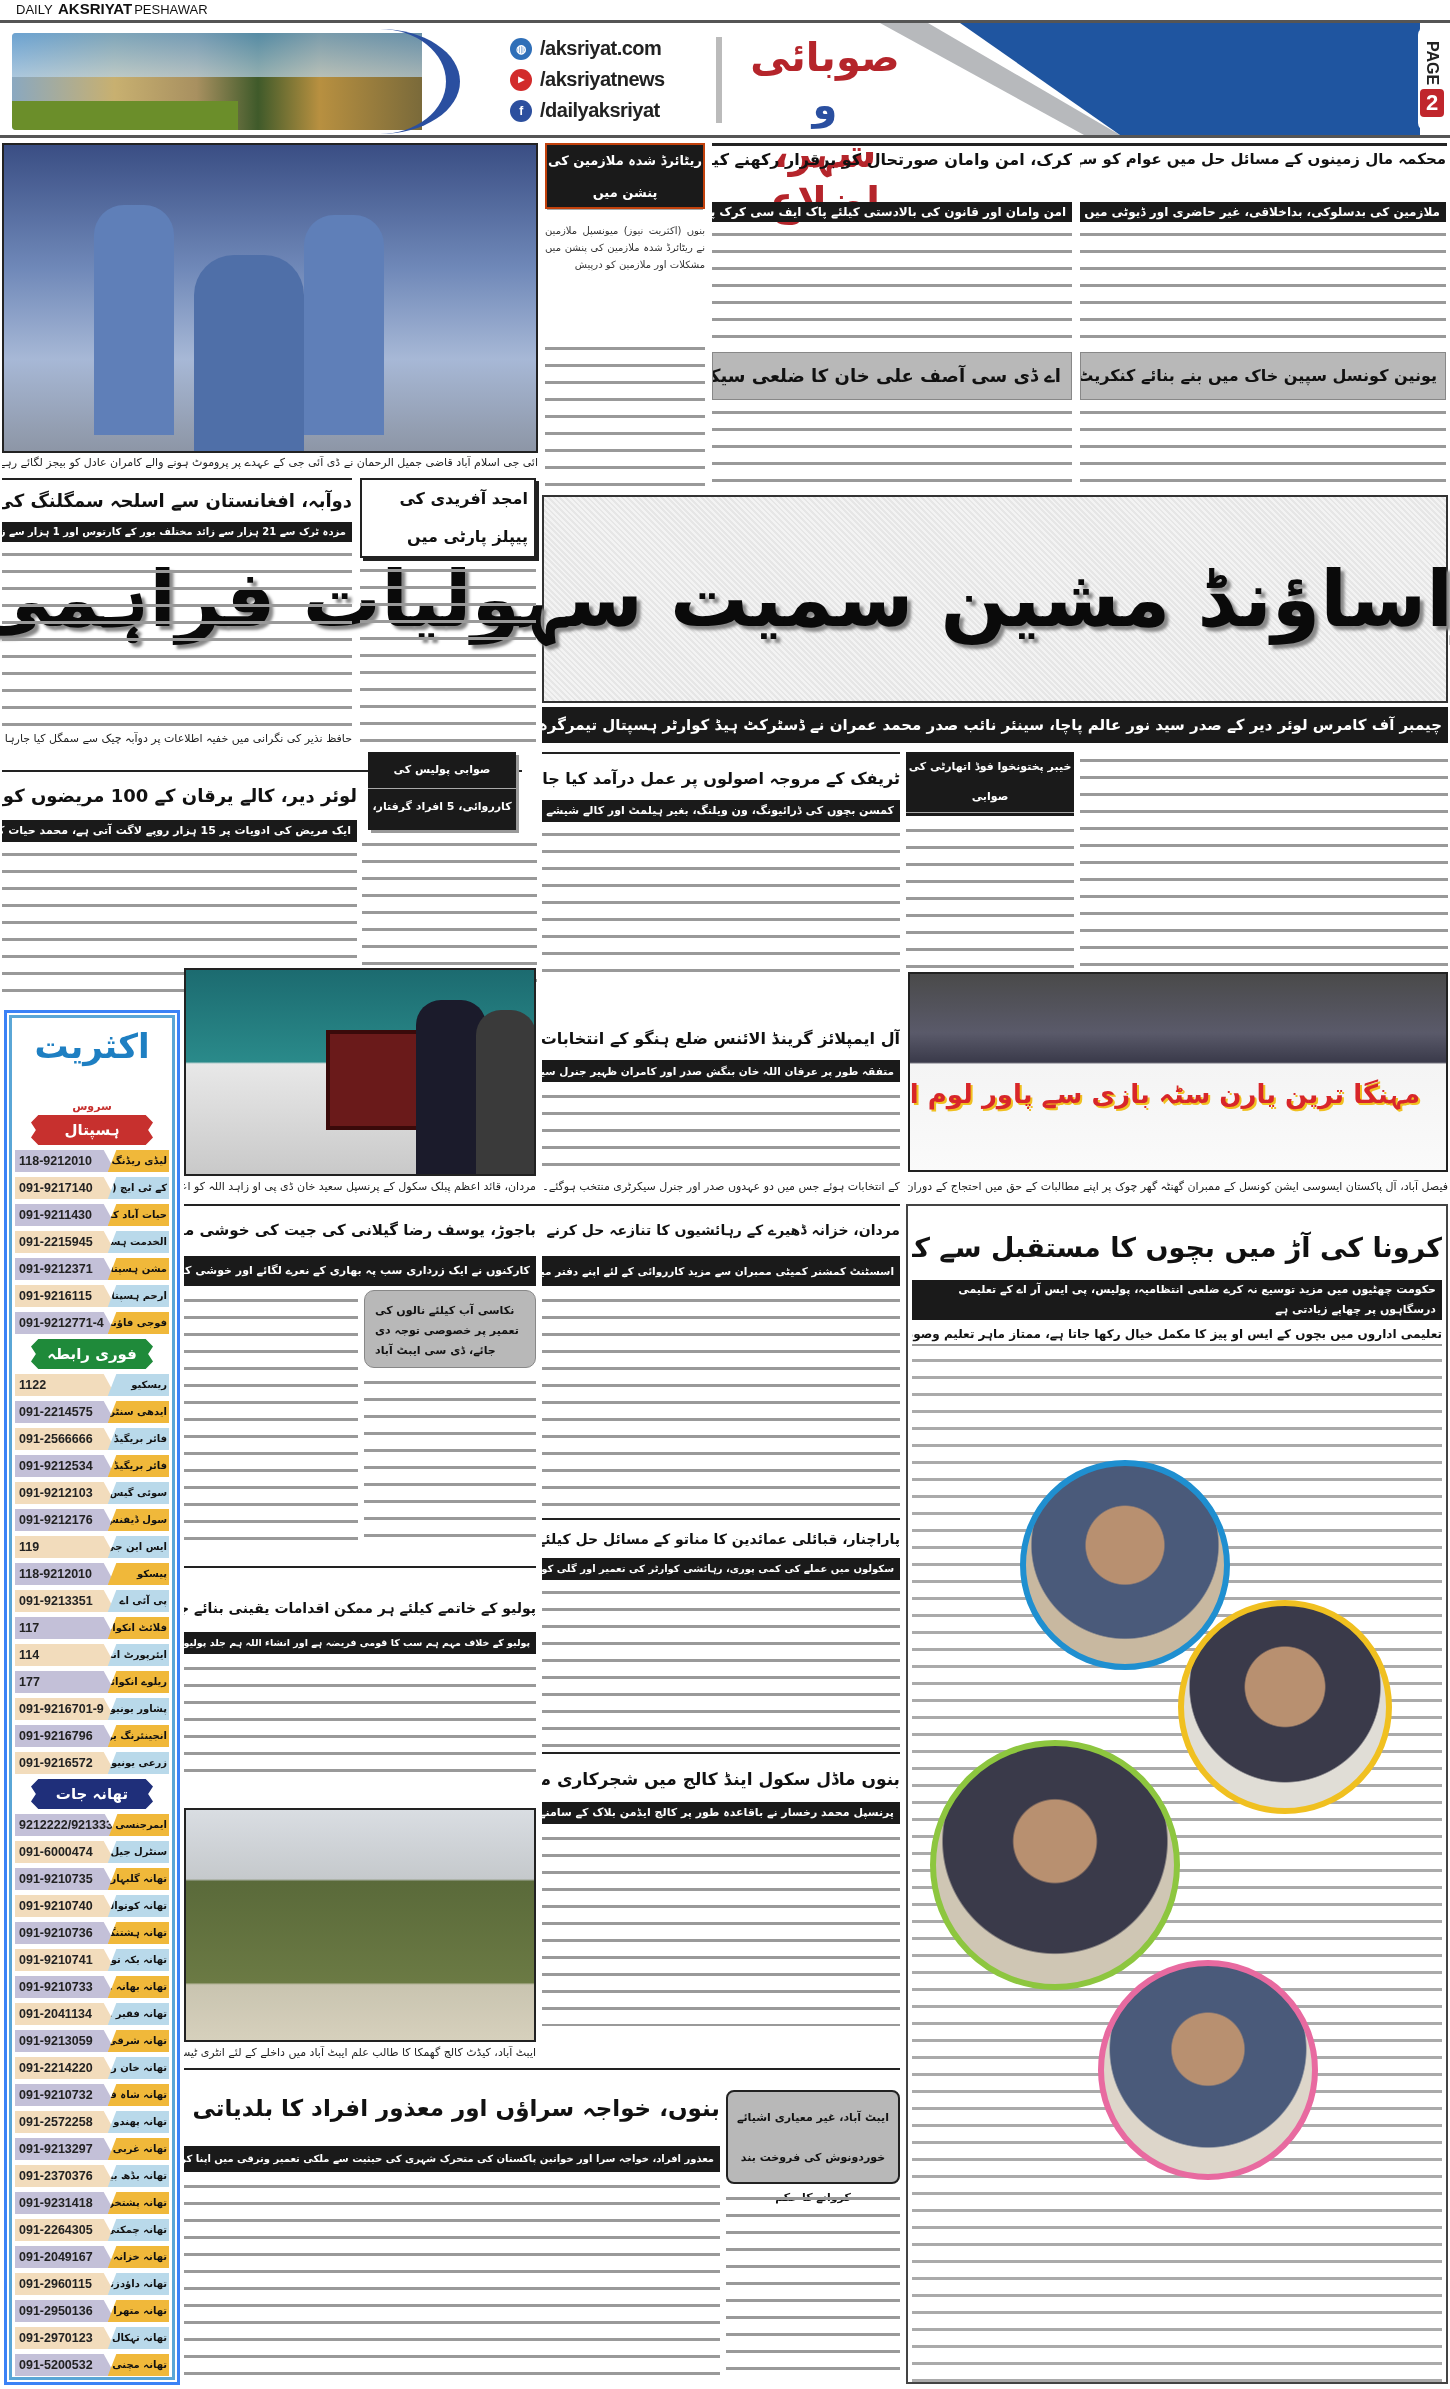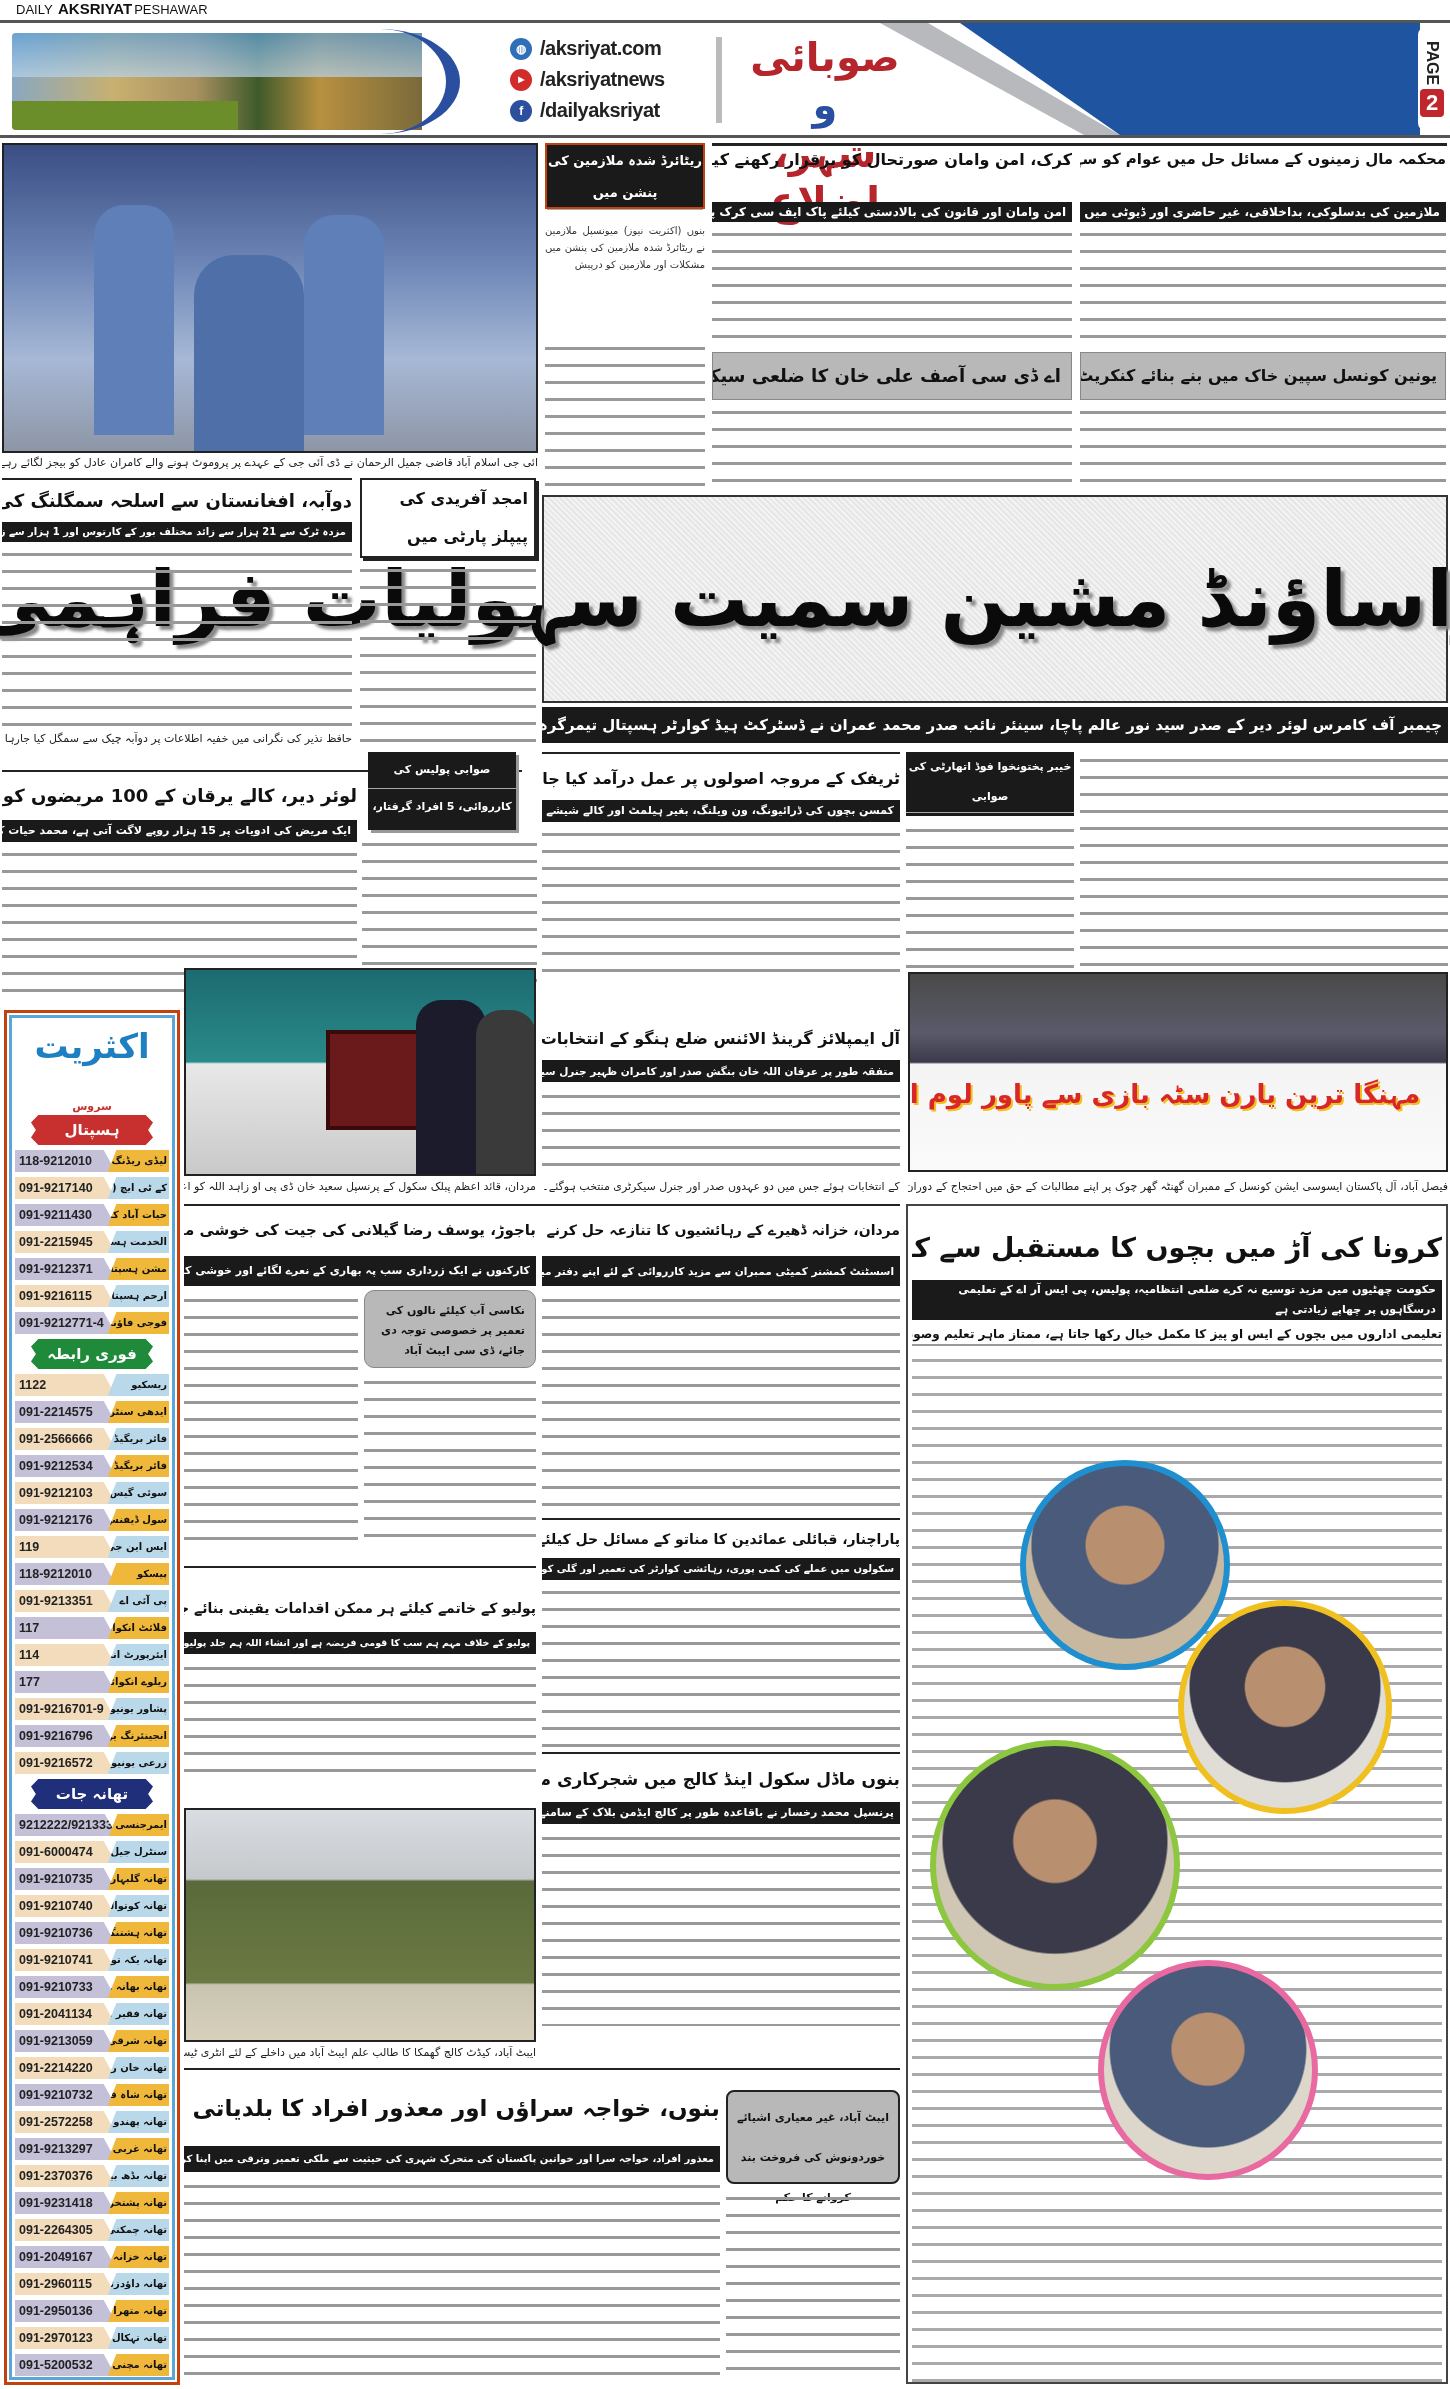--- a/index.html
+++ b/index.html
@@ -36,21 +36,21 @@
   .photo { background: #7a8aa0; border: 2px solid #222; overflow: hidden; }
   .caption { font-size: 11px; text-align: center; color: #222; white-space: nowrap; overflow: hidden; }
   .headline { font-weight: bold; text-align: right; white-space: nowrap; overflow: hidden; color: #111; }
   .deck { background: #1a1a1a; color: #fff; font-weight: bold; text-align: right; white-space: nowrap; overflow: hidden; padding: 0 6px; }
   .body-text { font-size: 10px; line-height: 17px; color: #333; text-align: justify; overflow: hidden; }
   .rule { background: #222; height: 3px; }
   .grey-box { background: #b8b8b8; border: 1px solid #888; }
   .boxed { border: 2px solid #222; }
 
   
-  .dir { left: 4px; top: 1010px; width: 176px; height: 1375px; border: 3px solid #c2410c; padding: 2px; }
+  .dir { left: 4px; top: 1010px; width: 176px; height: 1375px; border: 3px solid #3b82f6; padding: 2px; }
   .dir-inner { width: 100%; height: 100%; border: 3px solid #5aa6d6; padding: 2px 3px; overflow: hidden; }
   .dir-logo { height: 52px; text-align: center; font-size: 34px; font-weight: bold; color: #1e7fc2; line-height: 52px; }
   .dir-head { height: 30px; margin: 4px 16px; text-align: center; color: #fff; font-size: 15px; font-weight: bold; line-height: 30px; clip-path: polygon(6% 0,94% 0,100% 25%,96% 50%,100% 75%,94% 100%,6% 100%,0 75%,4% 50%,0 25%); }
   .dir-row { display: flex; height: 22px; margin: 5px 0; align-items: center; }
   .dir-num { width: 102px; height: 22px; font-family: "Liberation Sans", sans-serif; font-weight: bold; font-size: 12.5px; color: #222; line-height: 22px; padding-left: 4px; clip-path: polygon(0 0,88% 0,100% 100%,0 100%); }
   .dir-name { width: 62px; height: 22px; font-size: 10px; font-weight: bold; text-align: right; line-height: 22px; padding-right: 2px; margin-left: -8px; clip-path: polygon(14% 0,100% 0,100% 100%,0 100%); white-space: nowrap; overflow: hidden; direction: rtl; }
   .r-a .dir-num { background: #c3c0d8; } .r-a .dir-name { background: #f0b83a; }
   .r-b .dir-num { background: #f2dcbc; } .r-b .dir-name { background: #b9d9ea; }
 
   .main-headline-box { left: 542px; top: 495px; width: 906px; height: 208px; border: 2px solid #333; background: repeating-linear-gradient(45deg,#f3f3f3 0 2px,#e6e6e6 2px 4px); display: flex; align-items: center; justify-content: center; }
@@ -370,21 +370,21 @@
 <div class="abs caption urdu" style="left:542px;top:1180px;width:358px;height:16px">کے انتخابات ہوئے جس میں دو عہدوں صدر اور جنرل سیکرٹری منتخب ہوگئے۔</div>
 
 <div class="abs photo" style="left:908px;top:972px;width:540px;height:200px;background:linear-gradient(180deg,#4a4a4a 0%,#5a5a6a 30%,#3a3a4a 45%,#f4f4f4 46%,#fafafa 100%)">
   <div class="urdu" style="position:absolute;left:30px;top:105px;width:480px;text-align:center;font-size:26px;font-weight:bold;color:#d8262a;text-shadow:2px 2px 0 #f0c020;white-space:nowrap">مہنگا ترین یارن سٹہ بازی سے پاور لوم انڈسٹری تباہ</div>
 </div>
 <div class="abs caption urdu" style="left:908px;top:1180px;width:540px;height:16px">فیصل آباد، آل پاکستان ایسوسی ایشن کونسل کے ممبران گھنٹہ گھر چوک پر اپنے مطالبات کے حق میں احتجاج کے دوران بینر اٹھائے ہوئے</div>
 
 <div class="abs rule" style="left:184px;top:1204px;width:716px;height:2px"></div>
 <div class="abs headline urdu" style="left:184px;top:1212px;width:352px;height:36px;font-size:15px;line-height:36px">باجوڑ، یوسف رضا گیلانی کی جیت کی خوشی میں مٹھائیاں تقسیم</div>
 <div class="abs deck urdu" style="left:184px;top:1256px;width:352px;height:30px;font-size:11px;line-height:30px">کارکنوں نے ایک زرداری سب پہ بھاری کے نعرے لگائے اور خوشی کا اظہار کیا</div>
-<div class="abs grey-box urdu" style="left:364px;top:1290px;width:172px;height:78px;border-radius:10px;font-size:11px;font-weight:bold;text-align:right;padding:10px;line-height:20px">نکاسی آب کیلئے نالوں کی تعمیر پر خصوصی توجہ دی جائے، ڈی سی ایبٹ آباد</div>
+<div class="abs grey-box urdu" style="left:364px;top:1290px;width:172px;height:78px;border-radius:10px;font-size:11px;font-weight:bold;text-align:left;padding:10px;line-height:20px">نکاسی آب کیلئے نالوں کی تعمیر پر خصوصی توجہ دی جائے، ڈی سی ایبٹ آباد</div>
 <div class="abs body-text" style="left:184px;top:1292px;width:174px;height:248px;background:repeating-linear-gradient(180deg,transparent 0 7px,#999 7px 10px,transparent 10px 17px)"></div>
 <div class="abs body-text" style="left:364px;top:1374px;width:172px;height:166px;background:repeating-linear-gradient(180deg,transparent 0 7px,#999 7px 10px,transparent 10px 17px)"></div>
 
 <div class="abs headline urdu" style="left:542px;top:1212px;width:358px;height:36px;font-size:14px;line-height:36px">مردان، خزانہ ڈھیرے کے رہائشیوں کا تنازعہ حل کرنے کیلئے کمیٹی تشکیل</div>
 <div class="abs deck urdu" style="left:542px;top:1256px;width:358px;height:30px;font-size:10.5px;line-height:30px">اسسٹنٹ کمشنر کمیٹی ممبران سے مزید کارروائی کے لئے اپنے دفتر میں میٹنگ کریں گے</div>
 <div class="abs body-text" style="left:542px;top:1292px;width:358px;height:228px;background:repeating-linear-gradient(180deg,transparent 0 7px,#999 7px 10px,transparent 10px 17px)"></div>
 
 <div class="abs rule" style="left:542px;top:1518px;width:358px;height:2px"></div>
 <div class="abs headline urdu" style="left:542px;top:1524px;width:358px;height:30px;font-size:14px;line-height:30px">پاراچنار، قبائلی عمائدین کا مناتو کے مسائل حل کیلئے فوری اقدامات کا مطالبہ</div>
 <div class="abs deck urdu" style="left:542px;top:1558px;width:358px;height:22px;font-size:10px;line-height:22px">سکولوں میں عملے کی کمی پوری، رہائشی کوارٹر کی تعمیر اور گلی کوچوں کی پختگی کیلئے اقدامات کئے جائیں</div>

